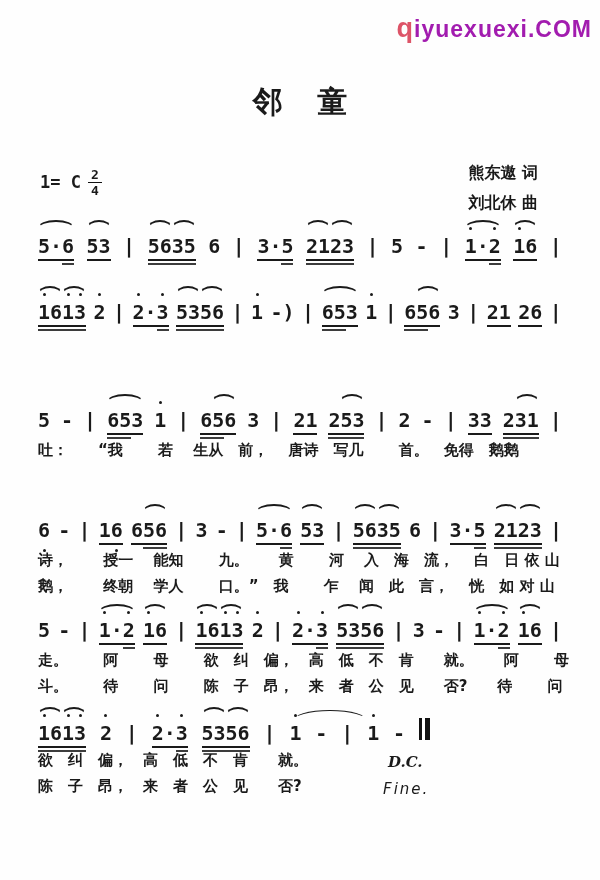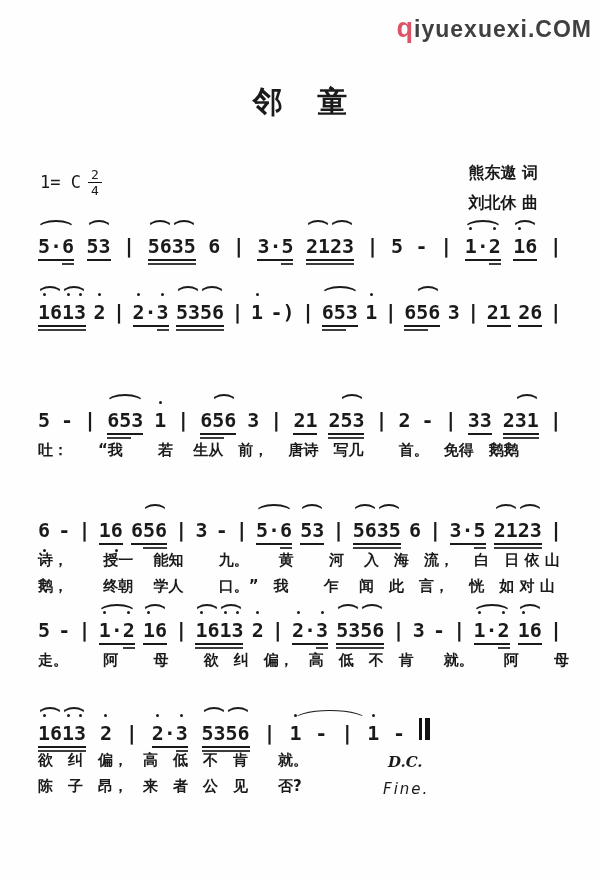--- a/index.html
+++ b/index.html
@@ -3,26 +3,26 @@
 <meta charset="utf-8">
 <style>
   html,body{margin:0;padding:0;background:#ffffff;}
   .page{position:relative;width:600px;height:880px;background:#fefefe;overflow:hidden;
         font-family:"DejaVu Sans",sans-serif;color:#1a1a1a;}
 
   
   .wm{position:absolute;top:13px;right:8px;font-family:"Liberation Sans",sans-serif;
       font-weight:bold;font-size:23px;letter-spacing:1px;white-space:nowrap;}
   .wm .q{color:#dd5468;font-size:27px;}
-  .wm .bodytxt,.wm .tail{color:#404040;}
+  .wm .bodytxt,.wm .tail{color:#a21caf;}
 
   
   .title{position:absolute;top:82px;left:0;width:100%;text-align:center;
          font-size:30px;font-weight:bold;letter-spacing:12px;text-indent:12px;}
-  .keysig{position:absolute;left:40px;top:168px;font-size:17px;font-weight:normal;
+  .keysig{position:absolute;left:40px;top:168px;font-size:17px;font-weight:bold;
           font-family:"DejaVu Sans Mono",monospace;}
   .frac{display:inline-block;vertical-align:middle;margin-left:7px;font-size:13px;line-height:1;text-align:center;}
   .frac .top{display:block;border-bottom:1.5px solid #111;padding:0 3px 1px;}
   .frac .bot{display:block;padding-top:1px;}
   .credits{position:absolute;right:62px;top:158px;font-size:16px;line-height:30px;font-weight:bold;}
 
   
   #score .line{position:absolute;left:38px;width:524px;}
   #score .line:nth-child(1){top:234px;}
   #score .line:nth-child(2){top:300px;}
@@ -184,20 +184,21 @@
           <span class="grp"><span class="ch">5</span><span class="ch">3</span><span class="ch">5</span><span class="ch">6</span><i class="u1" style="left: 0%; width: 100%;"></i><i class="u2" style="left: 0%; width: 100%;"></i><i class="arc" style="left: 0%; width: 50%;"></i><i class="arc" style="left: 50%; width: 50%;"></i></span>
           <span class="grp bar">|</span>
           <span class="grp"><span class="ch">3</span></span>
           <span class="grp"><span class="ch">-</span></span>
           <span class="grp bar">|</span>
           <span class="grp"><span class="ch hi">1</span><span class="ch">·</span><span class="ch hi">2</span><i class="u1" style="left: 0%; width: 100%;"></i><i class="u2" style="left: 66.6667%; width: 33.3333%;"></i><i class="arc" style="left: 0%; width: 100%;"></i></span>
           <span class="grp"><span class="ch hi">1</span><span class="ch">6</span><i class="u1" style="left: 0%; width: 100%;"></i><i class="arc" style="left: 0%; width: 100%;"></i></span>
           <span class="grp bar">|</span>
         </div>
         <div class="lyr">走。　　 阿　　 母　　 欲　纠　偏，　高　低　不　肯　　就。　　阿　　 母</div>
+        <div class="lyr">斗。　　 待　　 问　　 陈　子　昂，　来　者　公　见　　否?　　待　　 问</div>
       </div>
       <div class="line">
         <div class="mrow">
           <span class="grp"><span class="ch hi">1</span><span class="ch">6</span><span class="ch hi">1</span><span class="ch hi">3</span><i class="u1" style="left: 0%; width: 100%;"></i><i class="u2" style="left: 0%; width: 100%;"></i><i class="arc" style="left: 0%; width: 50%;"></i><i class="arc" style="left: 50%; width: 50%;"></i></span>
           <span class="grp"><span class="ch hi">2</span></span>
           <span class="grp bar">|</span>
           <span class="grp"><span class="ch hi">2</span><span class="ch">·</span><span class="ch hi">3</span><i class="u1" style="left: 0%; width: 100%;"></i><i class="u2" style="left: 66.6667%; width: 33.3333%;"></i></span>
           <span class="grp"><span class="ch">5</span><span class="ch">3</span><span class="ch">5</span><span class="ch">6</span><i class="u1" style="left: 0%; width: 100%;"></i><i class="u2" style="left: 0%; width: 100%;"></i><i class="arc" style="left: 0%; width: 50%;"></i><i class="arc" style="left: 50%; width: 50%;"></i></span>
           <span class="grp bar">|</span>
           <span class="grp"><span class="ch hi">1</span><i class="arc tie" style="left: 25%; width: 630%;"></i></span>

